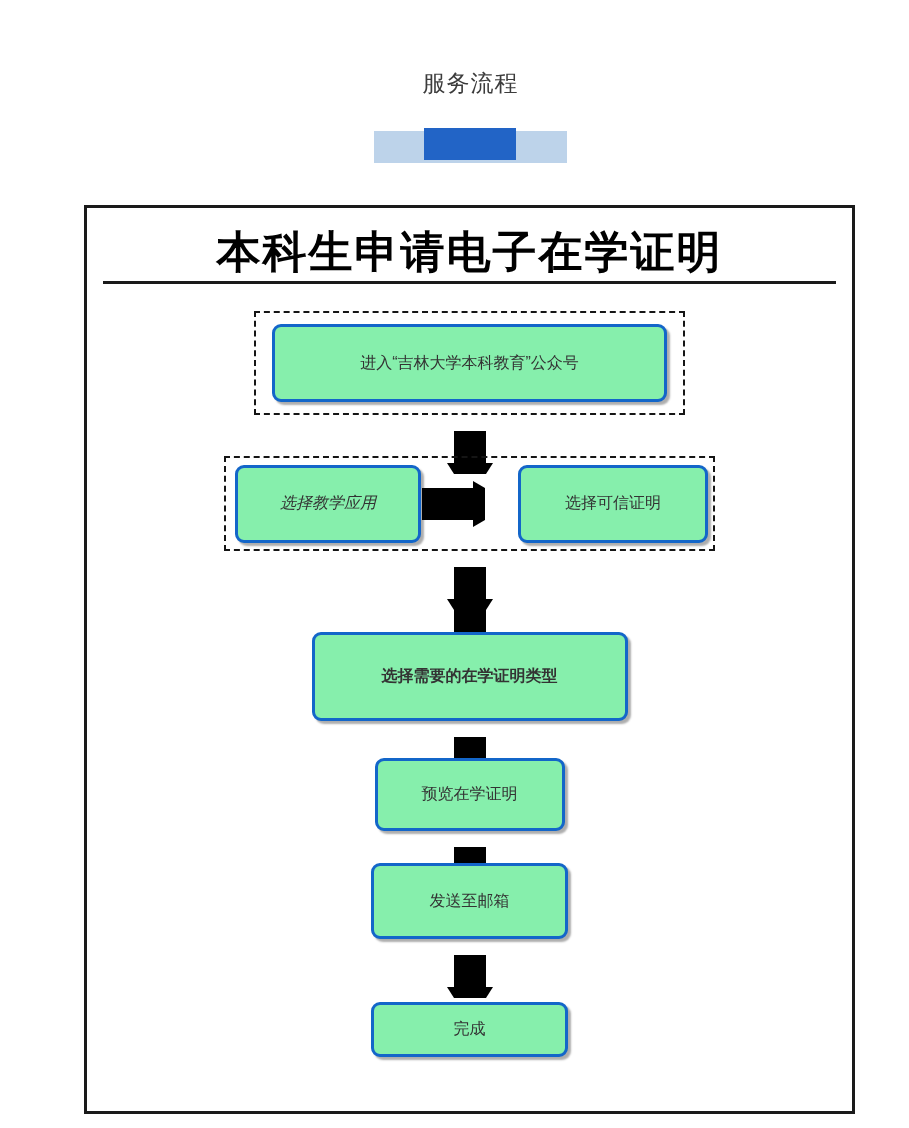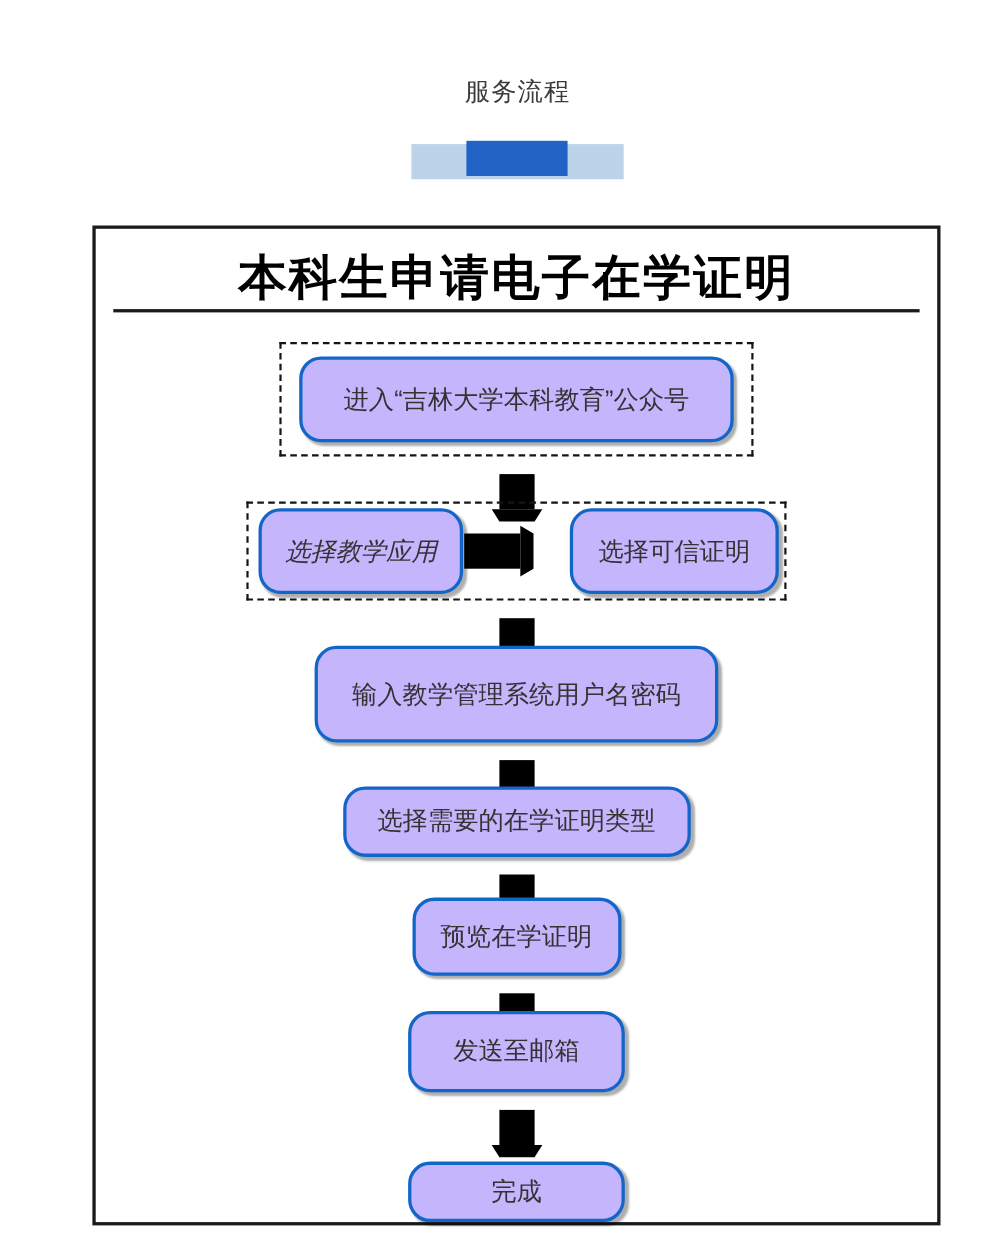--- a/index.html
+++ b/index.html
@@ -39,38 +39,38 @@
     white-space: nowrap;
   }
   .flow {
     position: relative; height: 843px;
     display: flex; flex-direction: column; align-items: center;
     padding-top: 27px;
   }
 
   
   .node {
-    background: #c4b5fd;
+    background: #86efac;
     border: 3px solid var(--node_border, #1366C9);
-    border-radius: 20px;
+    border-radius: 9px;
     display: flex; align-items: center; justify-content: center;
-    font-size: 23px; color: #333; white-space: nowrap;
+    font-size: 16px; color: #333; white-space: nowrap;
     box-shadow: 3px 3px 2px rgba(0, 0, 0, 0.32);
   }
   .dashed {
     border: 2px dashed #151515;
     display: flex; align-items: center; justify-content: center;
   }
   .dashed-1 { width: 431px; height: 104px; }
   .node-1  { width: 400px; height: 78px; }
   .dashed-2 { width: 491px; height: 95px; padding: 0 5px 0 9px; }
   .node-2a { width: 186px; height: 78px; flex: none; font-style: italic; }
   .node-2b { width: 190px; height: 78px; flex: none; }
   .node-3  { width: 367px; height: 90px; }
-  .node-4  { width: 316px; height: 64px; }
+  .node-4  { width: 316px; height: 89px; font-weight: bold; }
   .node-5  { width: 190px; height: 73px; }
   .node-6  { width: 197px; height: 76px; }
   .node-7  { width: 197px; height: 55px; margin-top: 31px; }
 
   
   .v-arrow { width: 16px; display: flex; flex-direction: column; align-items: center; flex: none; }
   .v-arrow .line { width: 2px; flex: 1; background: var(--arrow, #000); }
   .v-arrow .head {
     width: 0; height: 0; flex: none;
     border-left: 7px solid transparent; border-right: 7px solid transparent;
@@ -127,21 +127,20 @@
         <div class="head"></div>
       </div>
       <div class="node node-2b">选择可信证明</div>
     </div>
 
     <div class="v-arrow a2">
       <div class="line"></div>
       <div class="head"></div>
     </div>
 
-    <div class="node node-3">输入教学管理系统用户名密码</div>
 
     <div class="v-arrow a3">
       <div class="line"></div>
       <div class="head"></div>
     </div>
 
     <div class="node node-4">选择需要的在学证明类型</div>
 
     <div class="v-arrow a4">
       <div class="line"></div>

